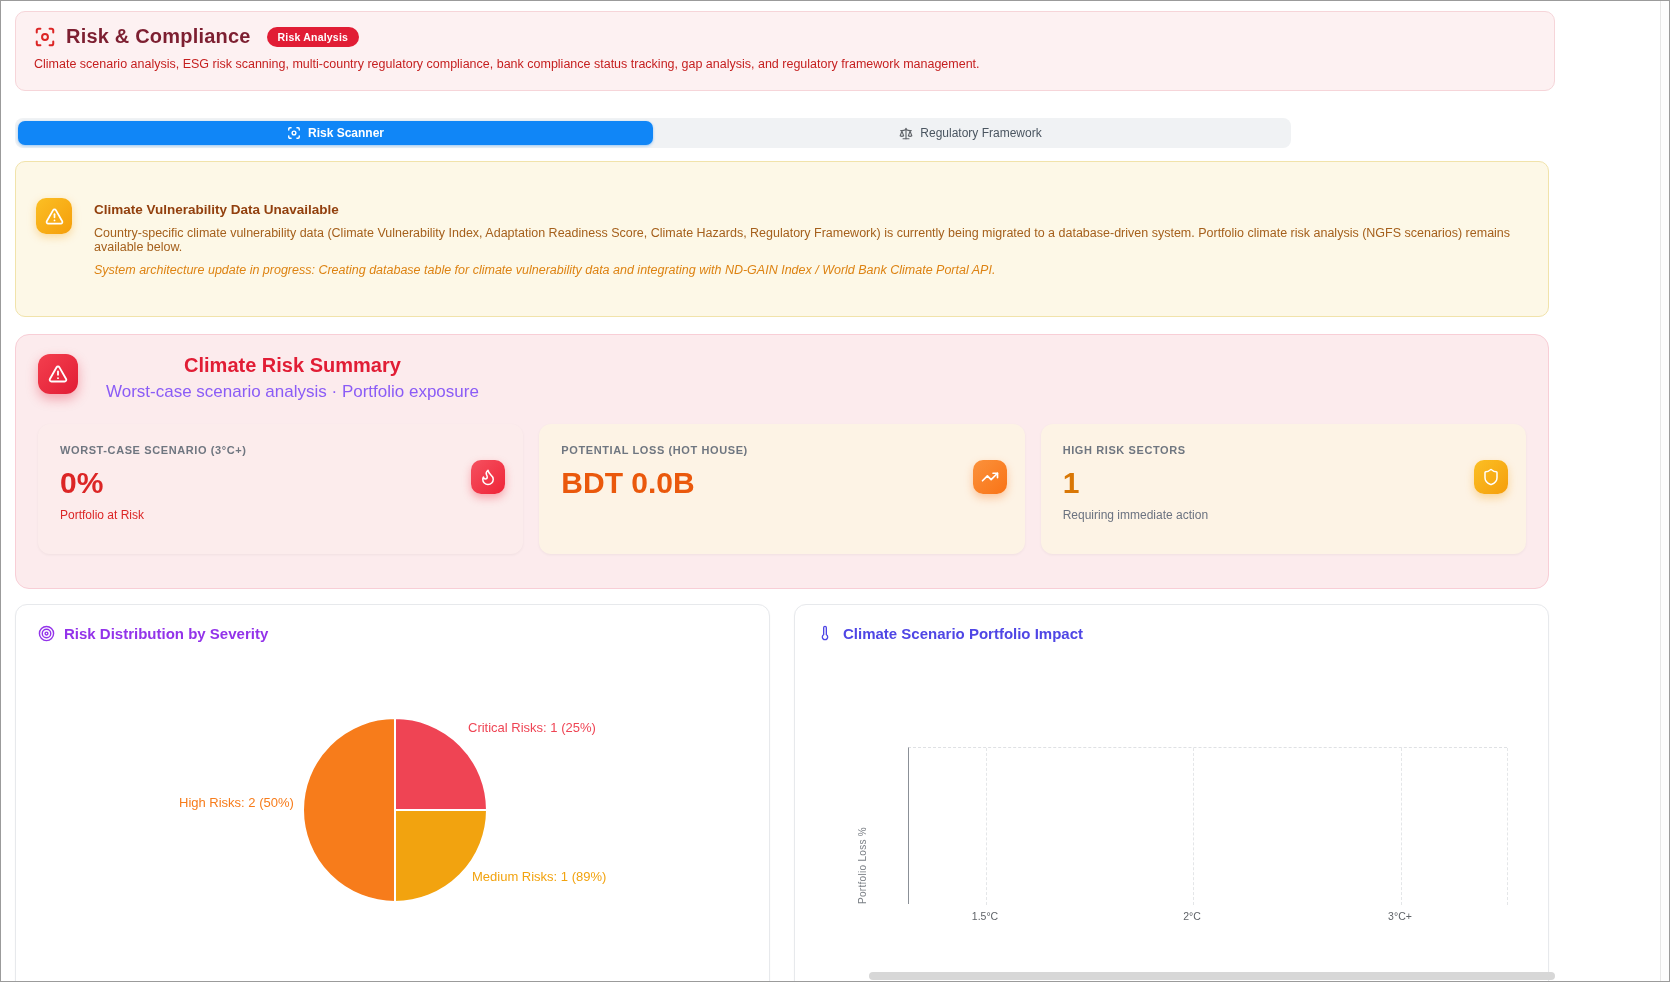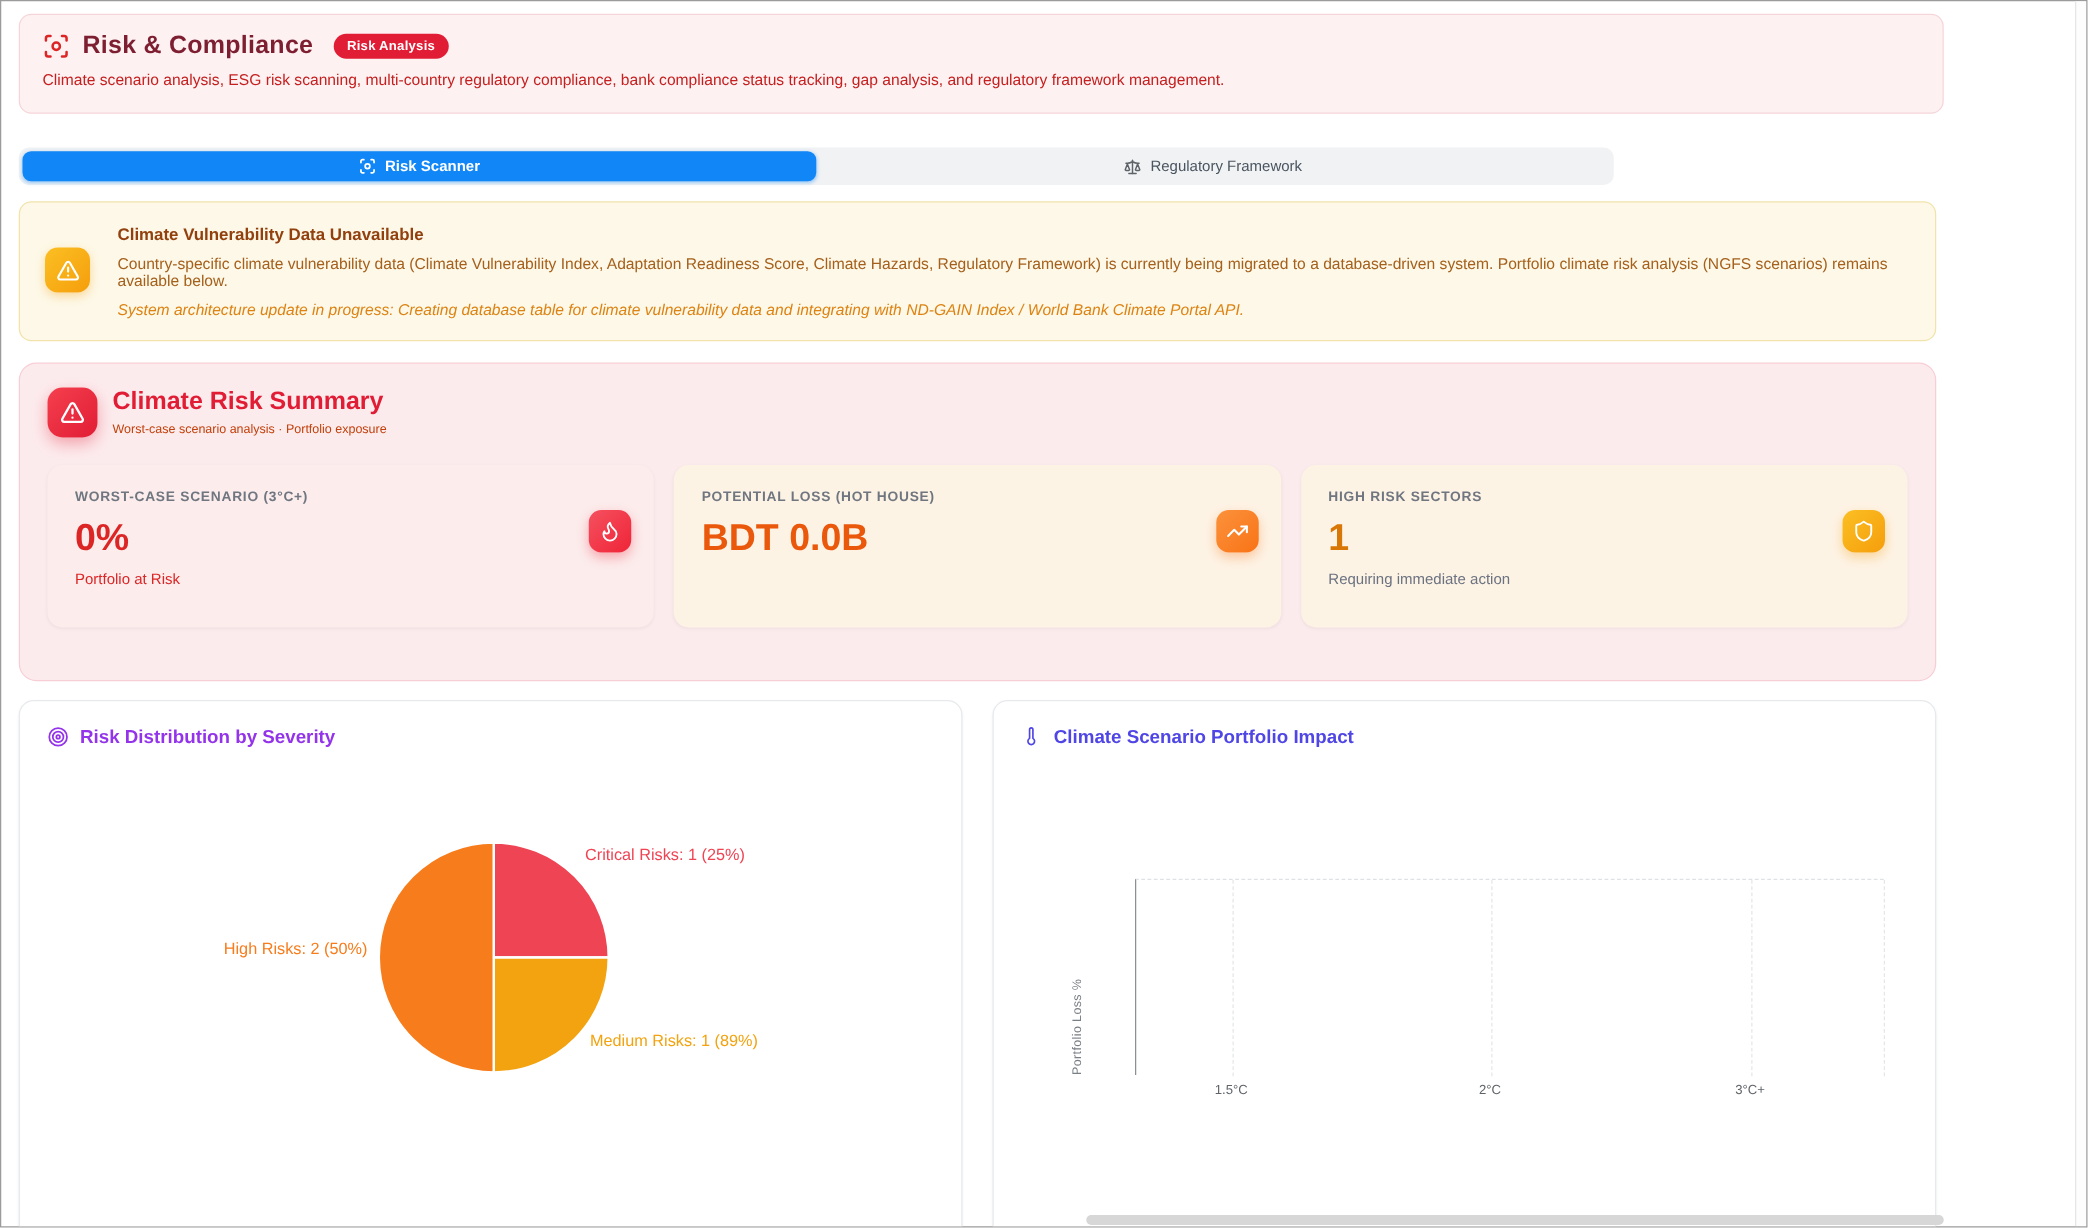--- a/index.html
+++ b/index.html
@@ -34,48 +34,48 @@
   .tab {
     flex:1; display:flex; align-items:center; justify-content:center; gap:7px;
     border:none; background:transparent; border-radius:7px; cursor:pointer;
     font-size:12px; color:#4a5560; font-family:inherit;
   }
   .tab.active { background:#1086f7; color:#fff; box-shadow:0 1px 3px rgba(16,134,247,.4); font-weight:600; }
   .t-icon { display:inline-flex; width:14px; height:14px; }
 
   
   .banner {
-    width:1534px; height:112px; background:#fdf8e7; border:1px solid #f1e3ab;
+    width:1534px; height:156px; background:#fdf8e7; border:1px solid #f1e3ab;
     border-radius:10px; margin-bottom:17px; display:flex; align-items:center; padding:0 20px; gap:22px;
   }
   .banner-icon {
     width:36px; height:36px; border-radius:10px; flex:0 0 36px;
     background:linear-gradient(135deg,#fbbf24,#f59e0b);
     display:flex; align-items:center; justify-content:center;
     box-shadow:0 3px 8px rgba(245,158,11,.35); align-self:flex-start; margin-top:36px;
   }
   .banner-text { display:flex; flex-direction:column; gap:9px; }
   .banner-title { font-size:13.5px; font-weight:700; color:#92400e; }
   .banner-body  { font-size:12.5px; color:#a5601c; }
   .banner-note  { font-size:12.5px; color:#dd8313; font-style:italic; }
 
   
   .summary {
     width:1534px; height:255px; background:#fcebed; border:1px solid #f8ced6;
     border-radius:14px; margin-bottom:15px; padding:19px 22px;
   }
-  .summary-head { display:flex; gap:12px; }
+  .summary-head { display:flex; gap:28px;text-align:center; }
   .summary-icon {
     width:40px; height:40px; border-radius:12px;
     background:linear-gradient(135deg,#f43f4e,#e11d35);
     display:flex; align-items:center; justify-content:center;
     box-shadow:0 5px 12px rgba(225,29,53,.35);
   }
   .summary-title { font-size:20px; font-weight:700; color:#e11d35; }
-  .summary-sub { font-size:10px; color:#c2410c; margin-top:5px; }
+  .summary-sub { font-size:17px; color:#8b5cf6; margin-top:5px; }
   .stats { display:flex; gap:16px; margin-top:22px; }
   .stat {
     flex:1; height:130px; border-radius:12px; padding:20px 22px; position:relative;
     box-shadow:0 1px 3px rgba(0,0,0,.05);
   }
   .stat.pink  { background:#fcecec; }
   .stat.cream { background:#fdf3e5; }
   .stat-label { font-size:11px; font-weight:700; letter-spacing:.6px; color:#6f7680; text-transform:uppercase; }
   .stat-value { font-size:30px; font-weight:800; margin-top:12px; line-height:1; }
   .v-red    { color:#dc2626; }

